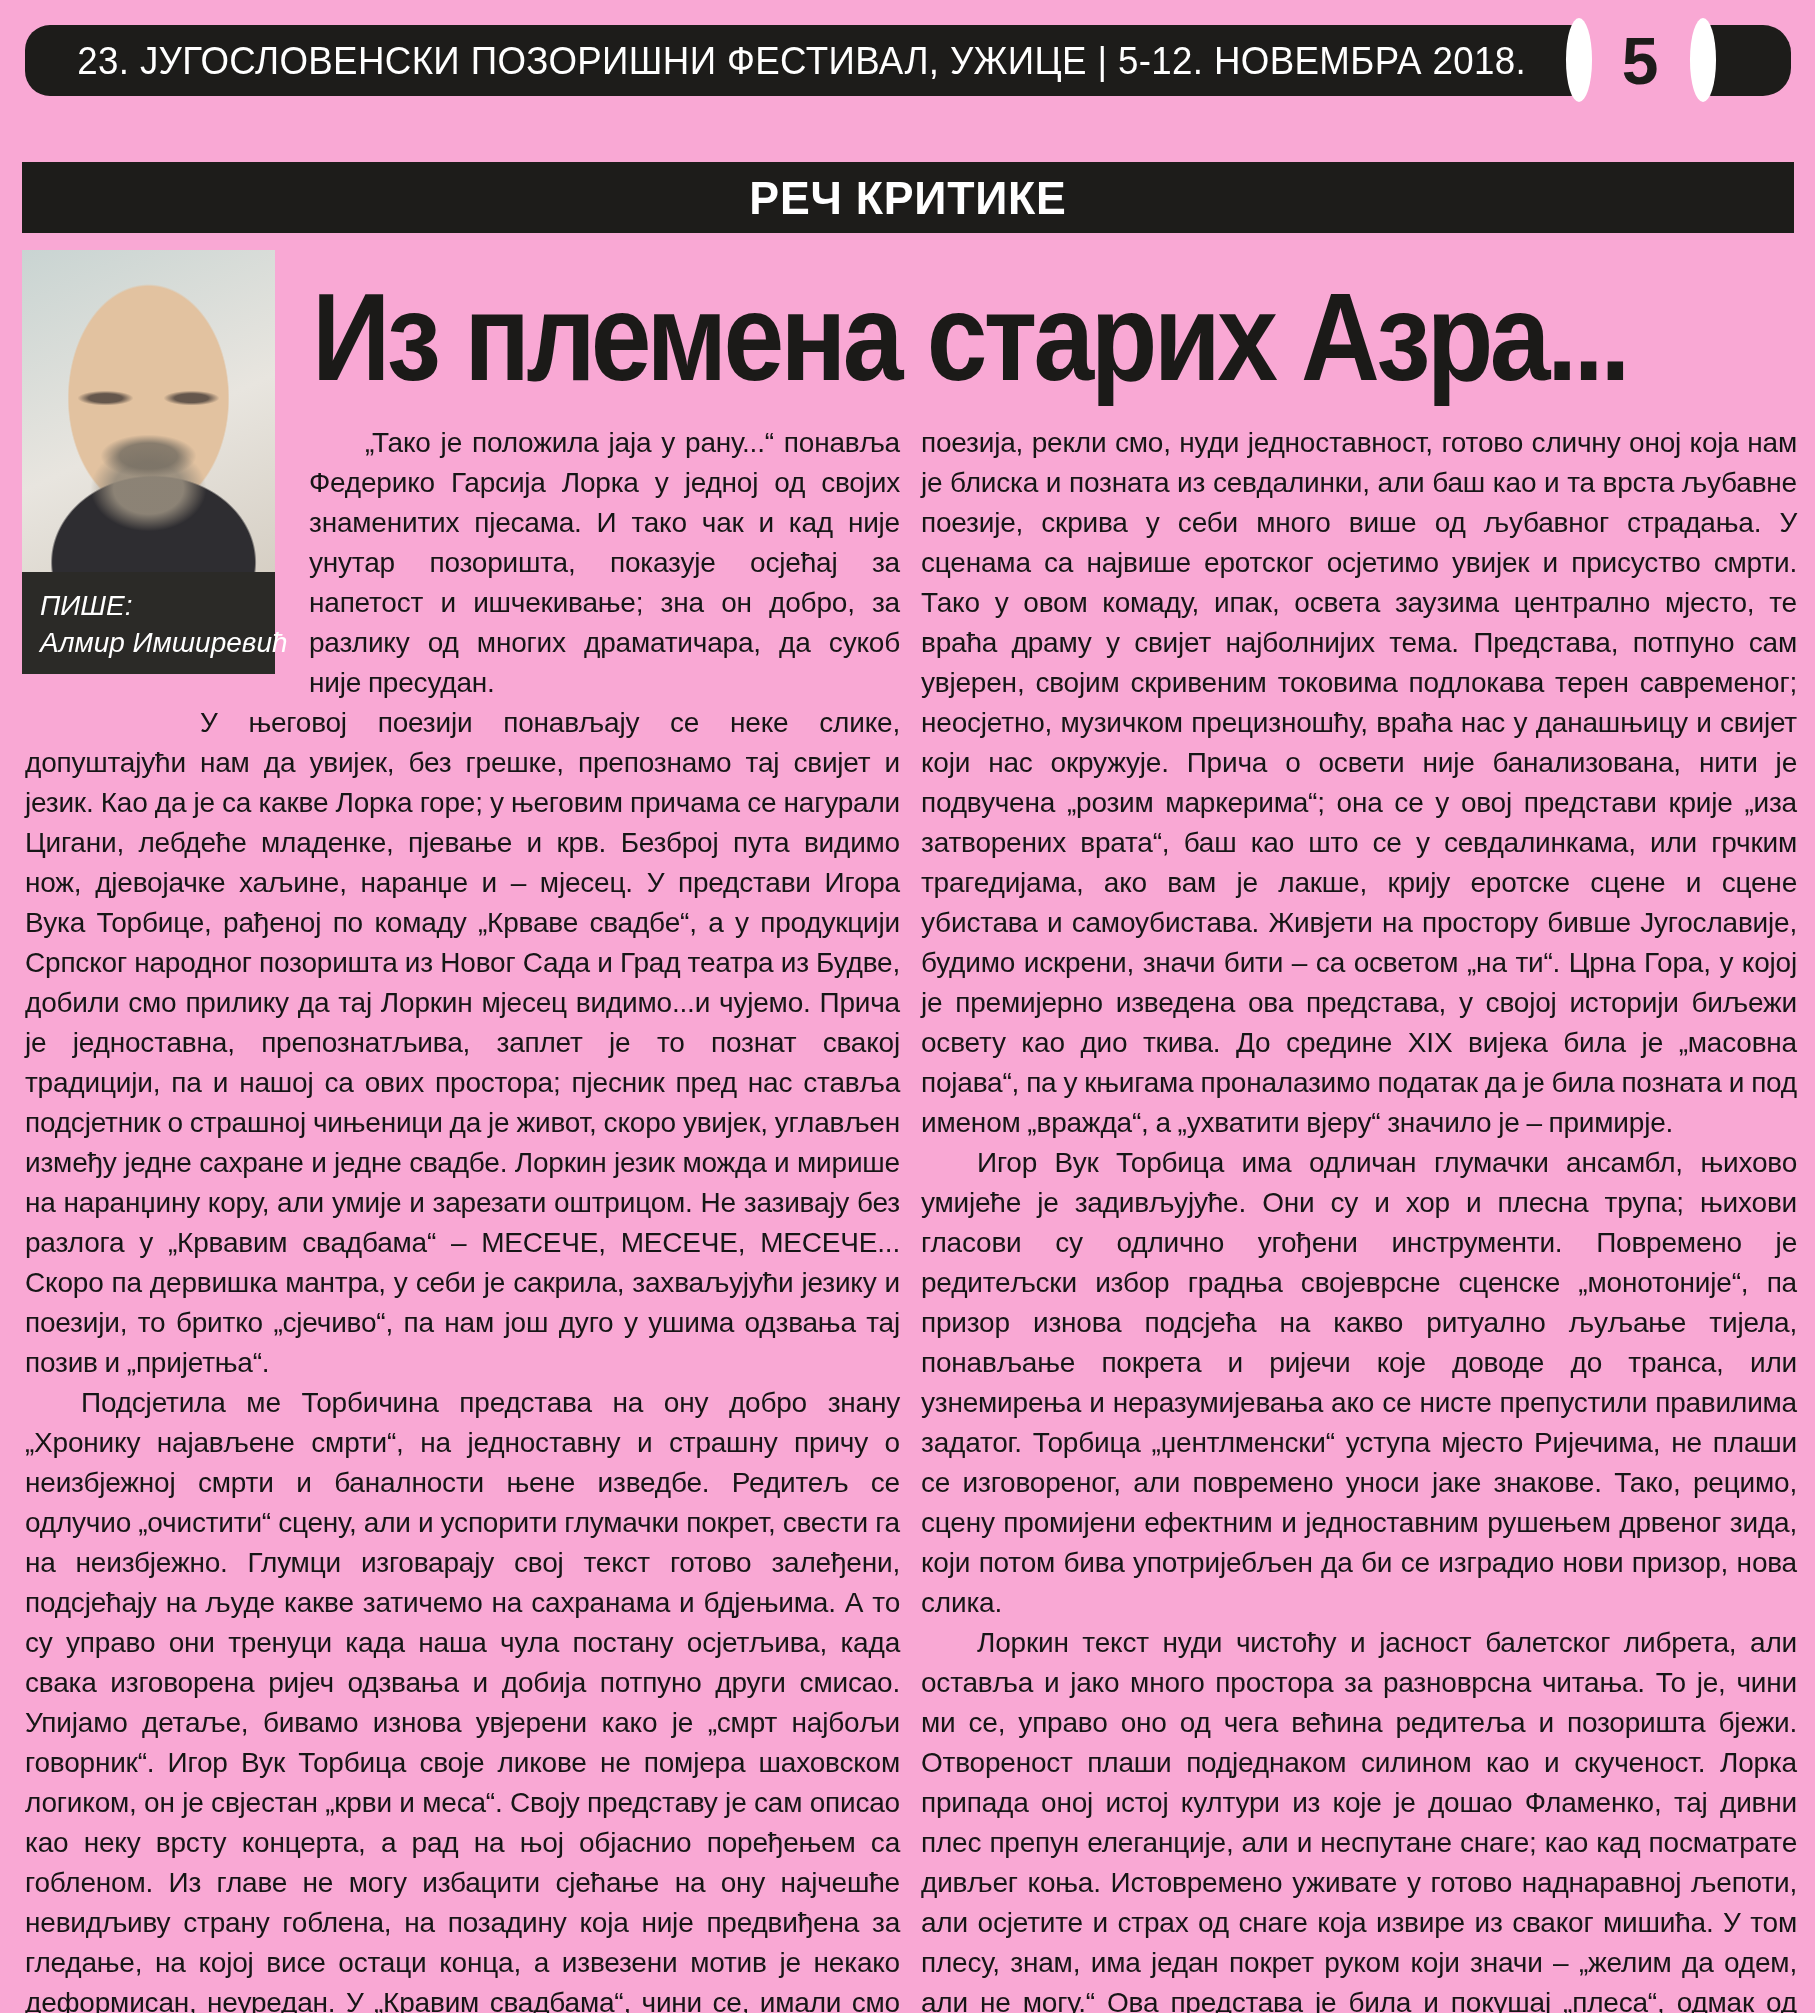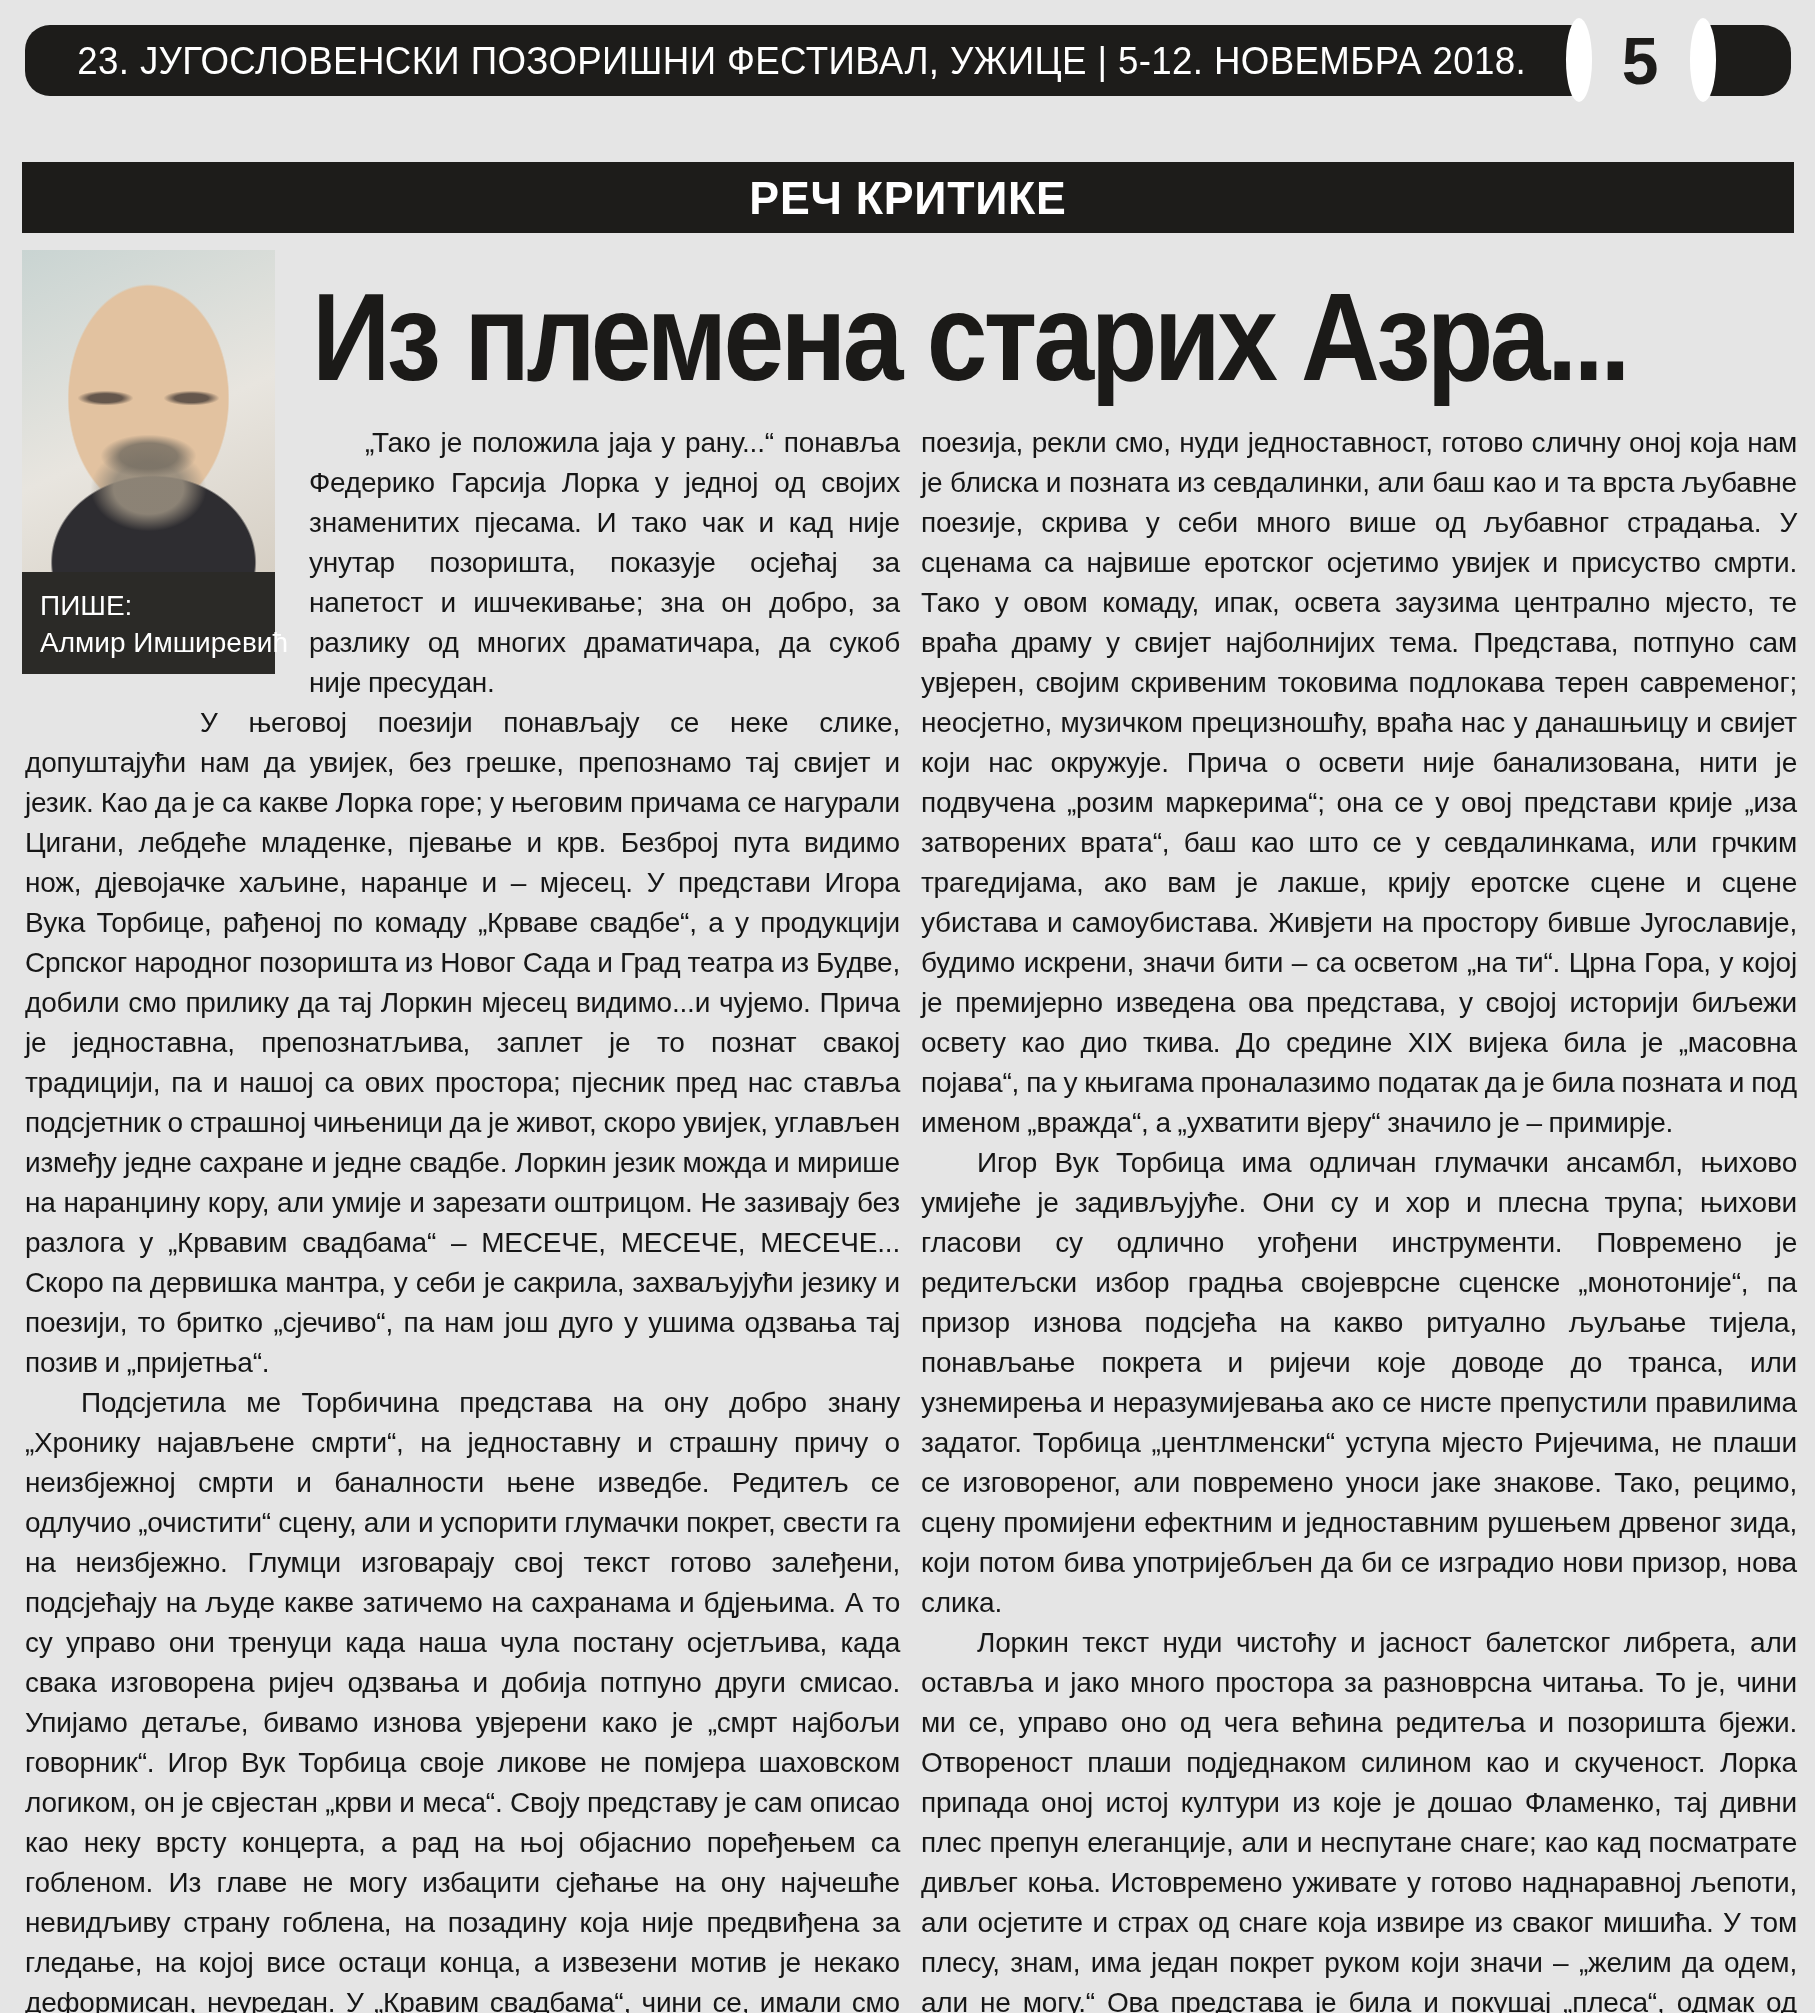--- a/index.html
+++ b/index.html
@@ -1,17 +1,17 @@
 <!DOCTYPE html>
 <html lang="sr" style="font-size:13.2px"><head>
 <meta charset="utf-8">
 <style>
   html,body{margin:0;padding:0;background:#777;}
   .page{
-    position:relative;width:1815px;height:2014px;background:#e5e5e5;
+    position:relative;width:1815px;height:2014px;background:#f9a8d4;
     font-family:"Liberation Sans","DejaVu Sans",sans-serif;color:#1a1a1a;
     margin:0 auto;overflow:hidden;
   }
   
   .topbar{
     position:absolute;left:25px;top:25px;width:1554px;height:71px;
     background:#1d1c1a;border-radius:25px 8.3px 8.3px 25px;
     display:flex;align-items:center;justify-content:center;
   }
   .topbar::after{ 
@@ -56,21 +56,21 @@
       radial-gradient(ellipse 48px 21.5px at 50% 64%, rgba(120,112,100,.85) 60%, rgba(120,112,100,0) 100%),
       radial-gradient(ellipse 58px 43px at 50% 74%, rgba(150,140,125,.9) 60%, rgba(150,140,125,0) 100%),
       radial-gradient(ellipse 28px 7.4px at 33% 46%, rgba(70,60,55,.8) 60%, rgba(70,60,55,0) 100%),
       radial-gradient(ellipse 28px 7.4px at 67% 46%, rgba(70,60,55,.8) 60%, rgba(70,60,55,0) 100%),
       radial-gradient(ellipse 103px 87px at 52% 97%, #2e2d31 98%, rgba(46,45,49,0) 100%),
       radial-gradient(ellipse 81px 114px at 50% 46%, #e2c2a0 98%, rgba(226,194,160,0) 100%),
       linear-gradient(155deg,#c9d4d2 0%,#e8e5df 55%,#d6cfc4 100%);
   }
   .caption{
     box-sizing:border-box;width:253px;height:102px;background:#2b2a27;color:#fff;
-    padding:15px 0 0 18px;font-size:28px;line-height:37px;
+    padding:15px 0 0 18px;font-size:28px;line-height:37px;font-style:italic;
   }
   .cap-label,.cap-name{display:block;white-space:nowrap;}
   
   .col{
     position:absolute;top:423px;font-size:28px;line-height:40px;
     text-align:justify;color:#161616;letter-spacing:-0.2px;word-spacing:-0.8px;
   }
   .col-left{left:25px;width:875px;}
   .col-right{left:921px;width:876px;}
   .para{margin:0;}

